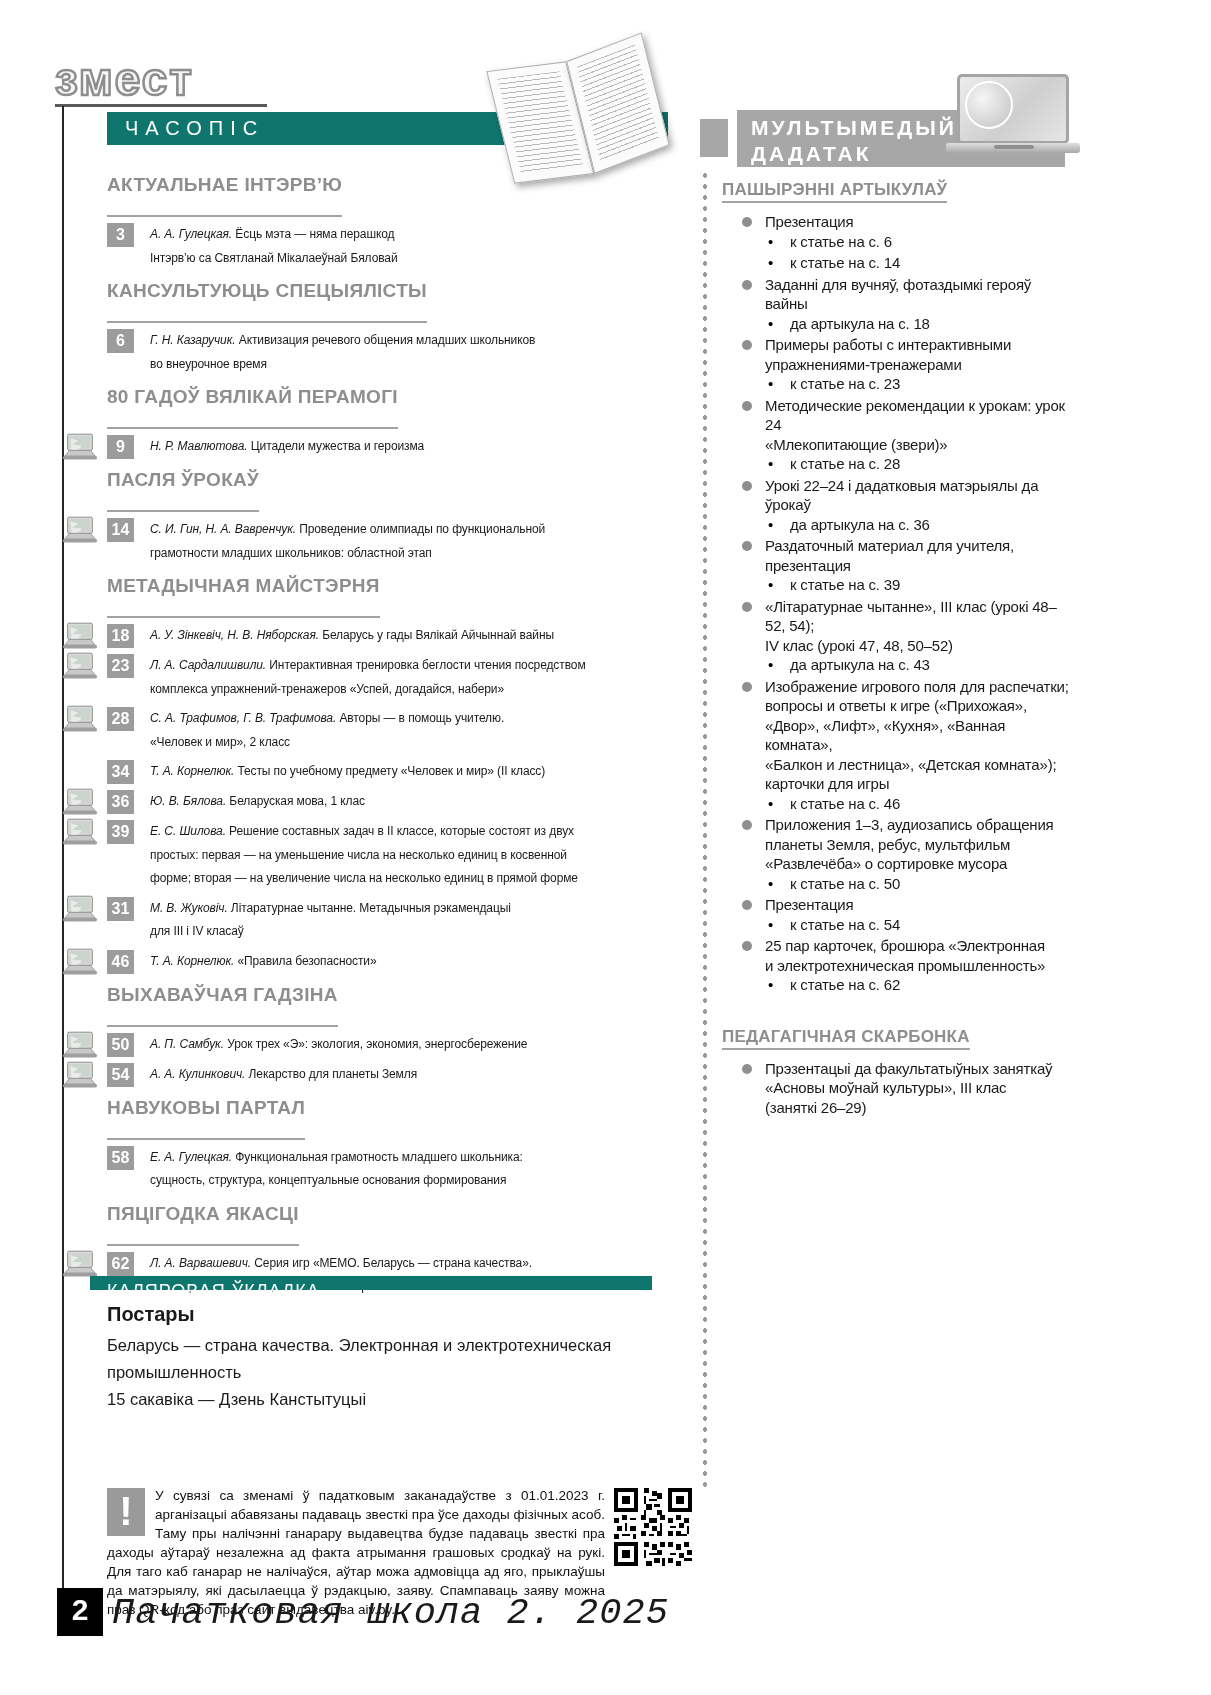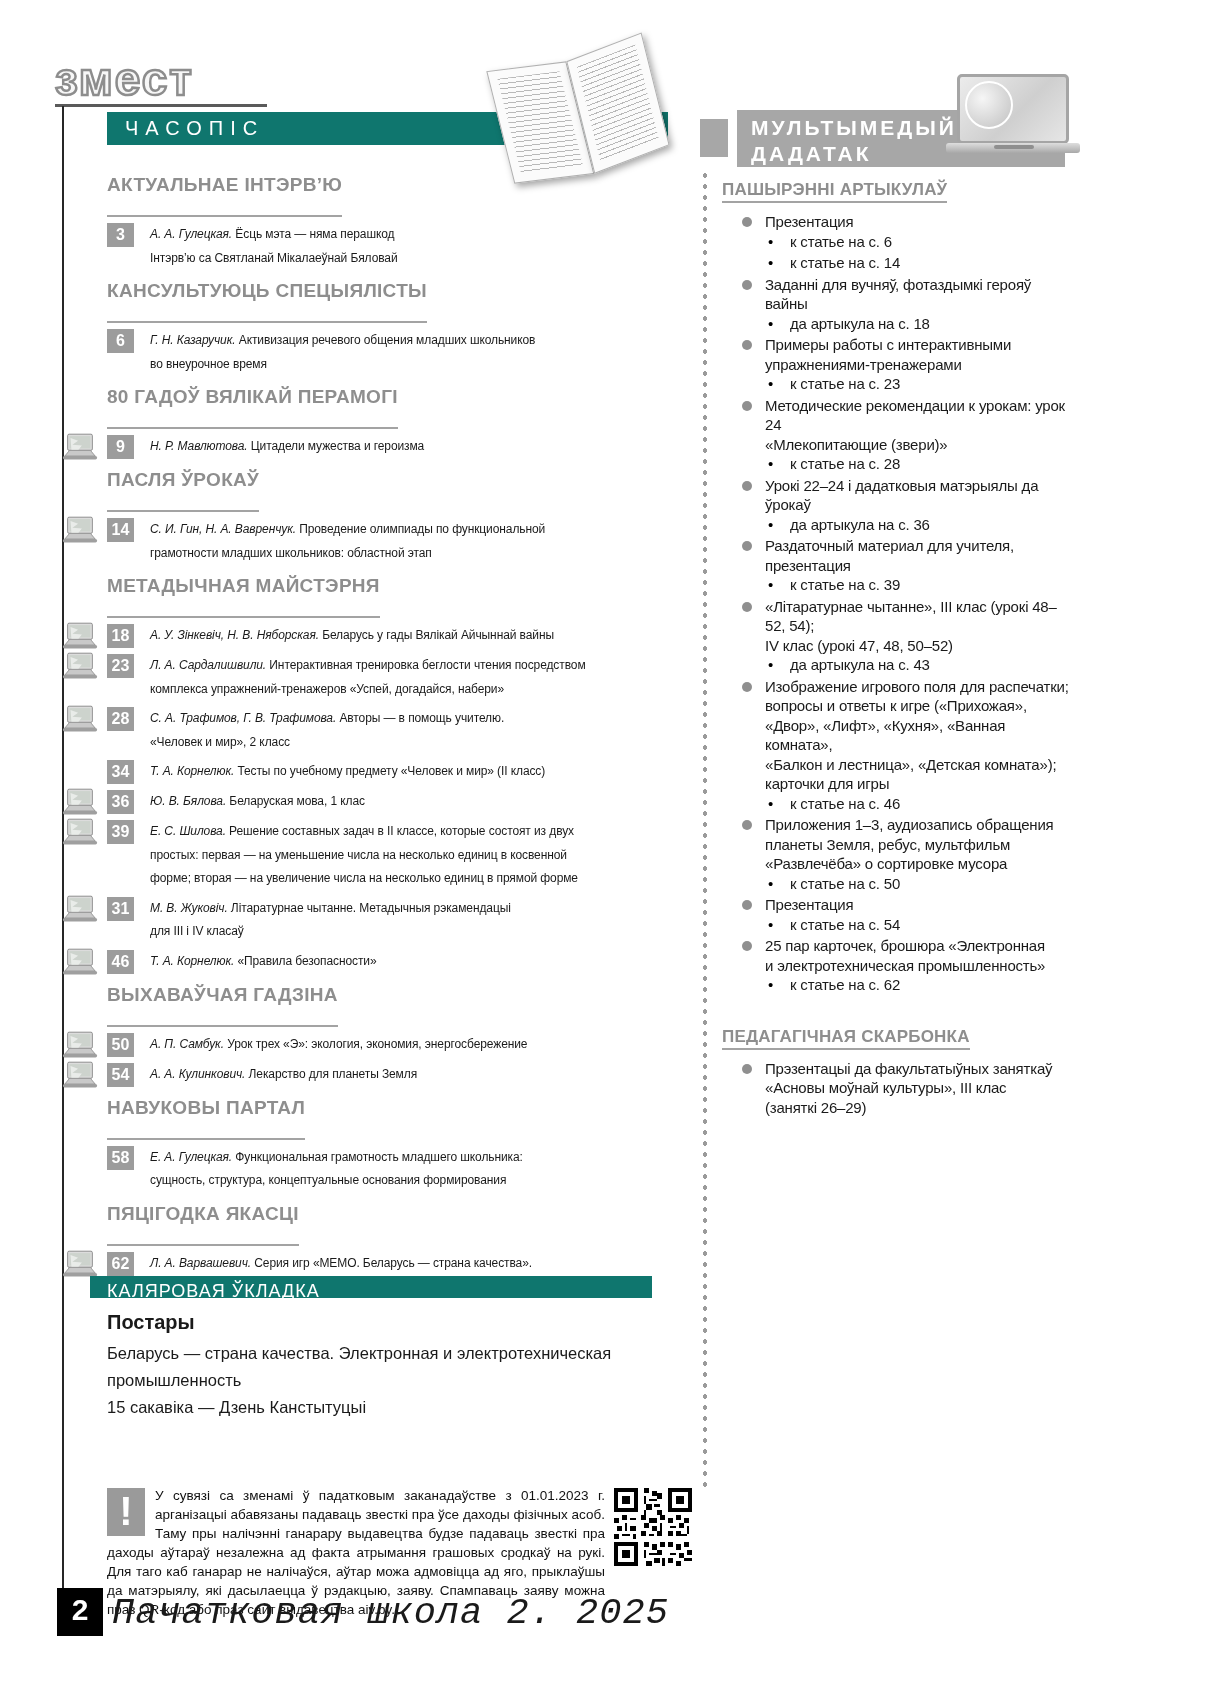--- a/index.html
+++ b/index.html
@@ -36,21 +36,21 @@
   .toc-item{position:relative;margin-bottom:6px;padding-left:43px;min-height:24px}
   .badge{position:absolute;left:0;top:0;width:27px;height:24px;background:#9c9c9c;color:#fff;
     font-weight:bold;font-size:16px;text-align:center;line-height:24px}
   .laptop-icon{position:absolute;left:-46px;top:-2px;width:38px;height:29px}
   .entry{font-size:12px;line-height:23.5px;letter-spacing:-.1px}
   .author{font-style:italic}
   .etitle{white-space:pre-line}
 
   
   .color-insert{position:absolute;left:90px;top:1276px;width:562px}
-  .bar-insert{height:22px;line-height:30px;font-size:18px;letter-spacing:1px;padding-left:17px;box-sizing:border-box}
+  .bar-insert{height:14px;line-height:30px;font-size:18px;letter-spacing:1px;padding-left:17px;box-sizing:border-box}
   .ci-body{margin-left:17px}
   .ci-heading{font-size:20px;font-weight:bold;margin:13px 0 6px}
   .ci-line{font-size:16.5px;line-height:27px}
 
   
   .dotted{position:absolute;left:702px;top:170px;width:6px;height:1320px;
     background-image:radial-gradient(circle,#9a9a9a 2.1px,rgba(0,0,0,0) 2.5px);
     background-size:6px 11px;background-repeat:repeat-y}
   .mm-square{position:absolute;left:700px;top:119px;width:28px;height:38px;background:#a7a7a7}
   .mm-bar{position:absolute;left:737px;top:110px;width:328px;height:57px;background:#a7a7a7;color:#fff;

